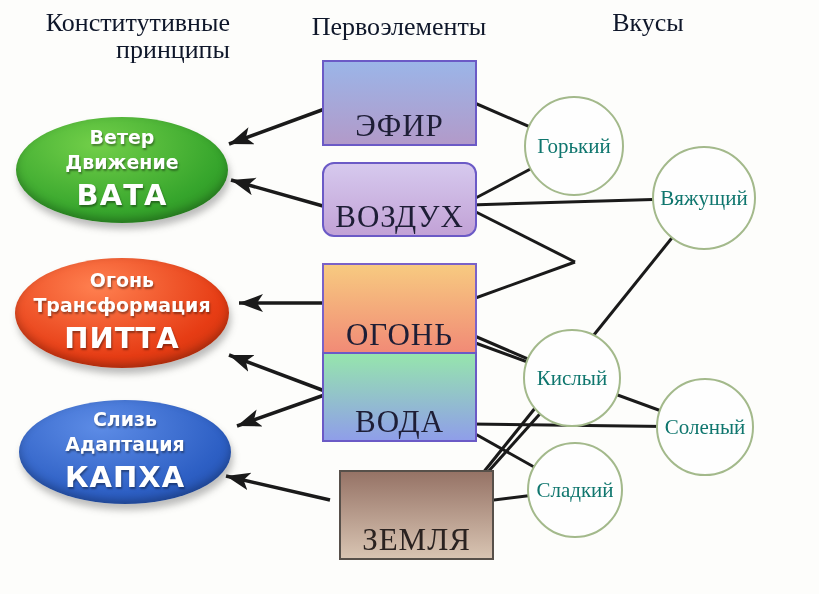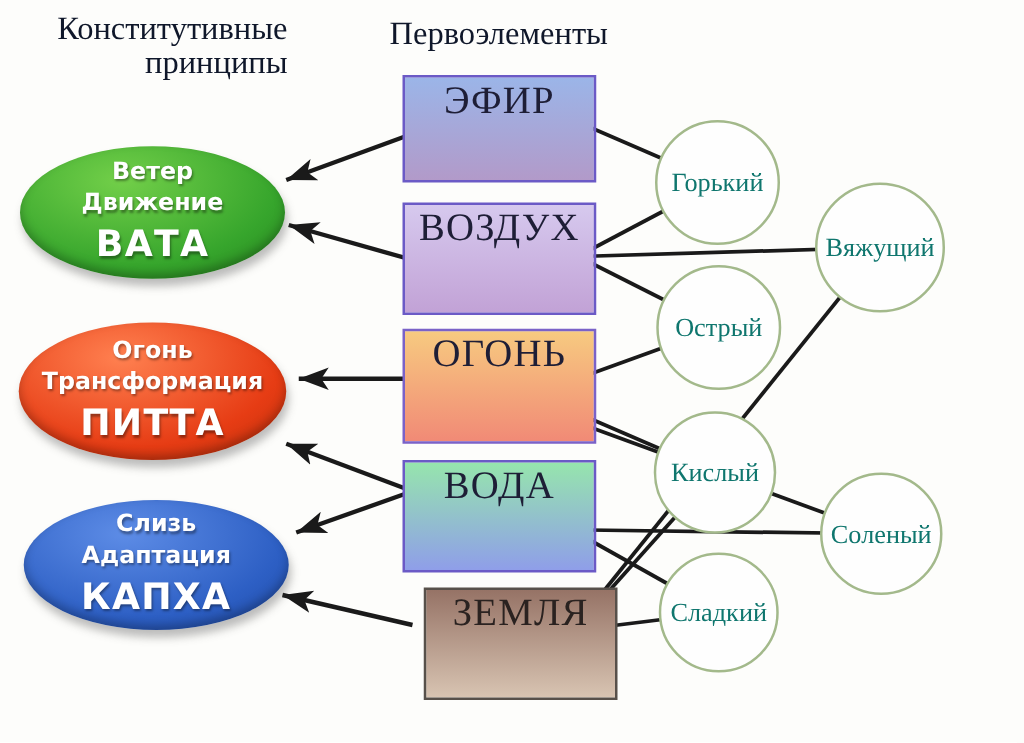--- a/index.html
+++ b/index.html
@@ -10,29 +10,29 @@
   }
   .stage svg.wires{position:absolute;left:0;top:0;z-index:1;}
   .wires line{stroke:var(--lc,#1a1a1a);}
   .hdr{position:absolute;z-index:3;color:#0f172a;font-size:26px;line-height:1.05;}
   .hdr-left{left:10px;top:9px;width:220px;text-align:right;}
   .hdr-left span{display:block;}
   .hdr-center{left:300px;top:13px;width:198px;text-align:center;}
   .hdr-right{left:600px;top:9px;width:96px;text-align:center;}
   .element{
     position:absolute;z-index:2;left:322px;width:155px;
-    display:flex;align-items:flex-start;justify-content:center;
+    display:flex;align-items:flex-end;justify-content:center;
     border:2px solid var(--bd,#6b5ac6);box-sizing:border-box;
     background:linear-gradient(to bottom,var(--ct,#ccc),var(--cb,#999));
     font-size:31px;letter-spacing:1px;color:#1e1e36;
   }
   .el-efir{top:60px;height:86px;}
-  .el-vozduh{top:162px;height:90px;}
+  .el-vozduh{top:162px;height:75px;border-radius:12px;}
   .el-ogon{top:263px;height:92px;}
-  .el-voda{top:368px;height:90px;}
+  .el-voda{top:352px;height:90px;}
   .el-zemlya{top:470px;height:90px;color:#2a2220;margin-left:17px;}
   .taste{
     position:absolute;z-index:2;border-radius:50%;
     border:2px solid var(--bd,#a3b98b);box-sizing:border-box;background:#fefefe;
     display:flex;align-items:center;justify-content:center;
     font-size:21px;color:#0f766e;
   }
   .t-gorkiy{left:524px;top:96px;width:100px;height:100px;}
   .t-vyazhushchiy{left:652px;top:146px;width:104px;height:104px;}
   .t-ostryy{left:525px;top:212px;width:100px;height:100px;}
@@ -84,20 +84,21 @@
     <line x1="330" y1="393" x2="229" y2="355" stroke-width="3.5" marker-end="url(#ah)"></line>
     <line x1="330" y1="393" x2="237" y2="426" stroke-width="3.5" marker-end="url(#ah)"></line>
     <line x1="330" y1="500" x2="226" y2="476" stroke-width="3.5" marker-end="url(#ah)"></line>
   </svg>
 
   <div class="hdr hdr-left">
     <span>Конститутивные</span>
     <span>принципы</span>
   </div>
   <div class="hdr hdr-center">Первоэлементы</div>
+  <div class="hdr hdr-right">Вкусы</div>
 
   <div class="principle p-vata" style="--hi: #72cf49; --mn: #36a52c; --lo: #1b6b14;">
     <span class="l1">Ветер</span>
     <span class="l2">Движение</span>
     <span class="l3">ВАТА</span>
   </div>
   <div class="principle p-pitta" style="--hi: #ff8050; --mn: #e63c14; --lo: #9e2605;">
     <span class="l1">Огонь</span>
     <span class="l2">Трансформация</span>
     <span class="l3">ПИТТА</span>
@@ -123,23 +124,20 @@
   <div class="element el-zemlya" style="--ct: #967366; --cb: #d8c4b2; --bd: #57504a;">
     <span>ЗЕМЛЯ</span>
   </div>
 
   <div class="taste t-gorkiy" style="--bd: #a3b98b;">
     <span>Горький</span>
   </div>
   <div class="taste t-vyazhushchiy" style="--bd: #a3b98b;">
     <span>Вяжущий</span>
   </div>
-  <div class="taste t-ostryy" style="--bd: #a3b98b;">
-    <span>Острый</span>
-  </div>
   <div class="taste t-kislyy" style="--bd: #a3b98b;">
     <span>Кислый</span>
   </div>
   <div class="taste t-solenyy" style="--bd: #a3b98b;">
     <span>Соленый</span>
   </div>
   <div class="taste t-sladkiy" style="--bd: #a3b98b;">
     <span>Сладкий</span>
   </div>
 

